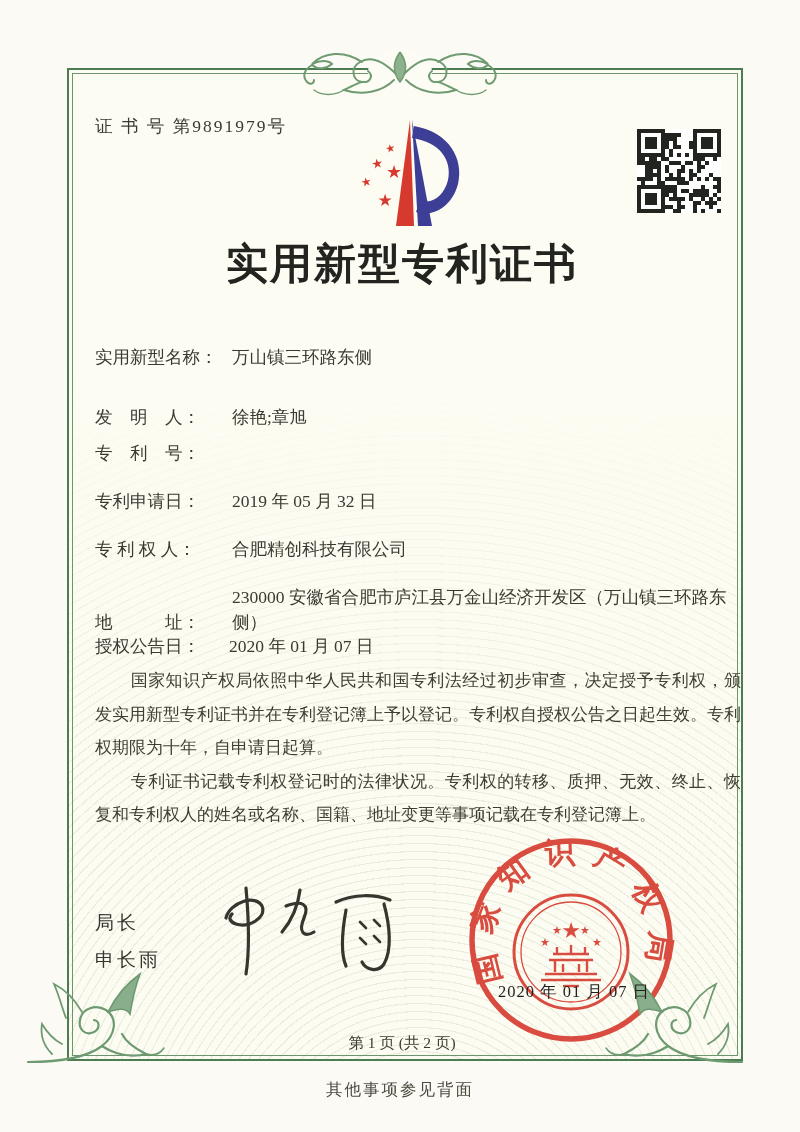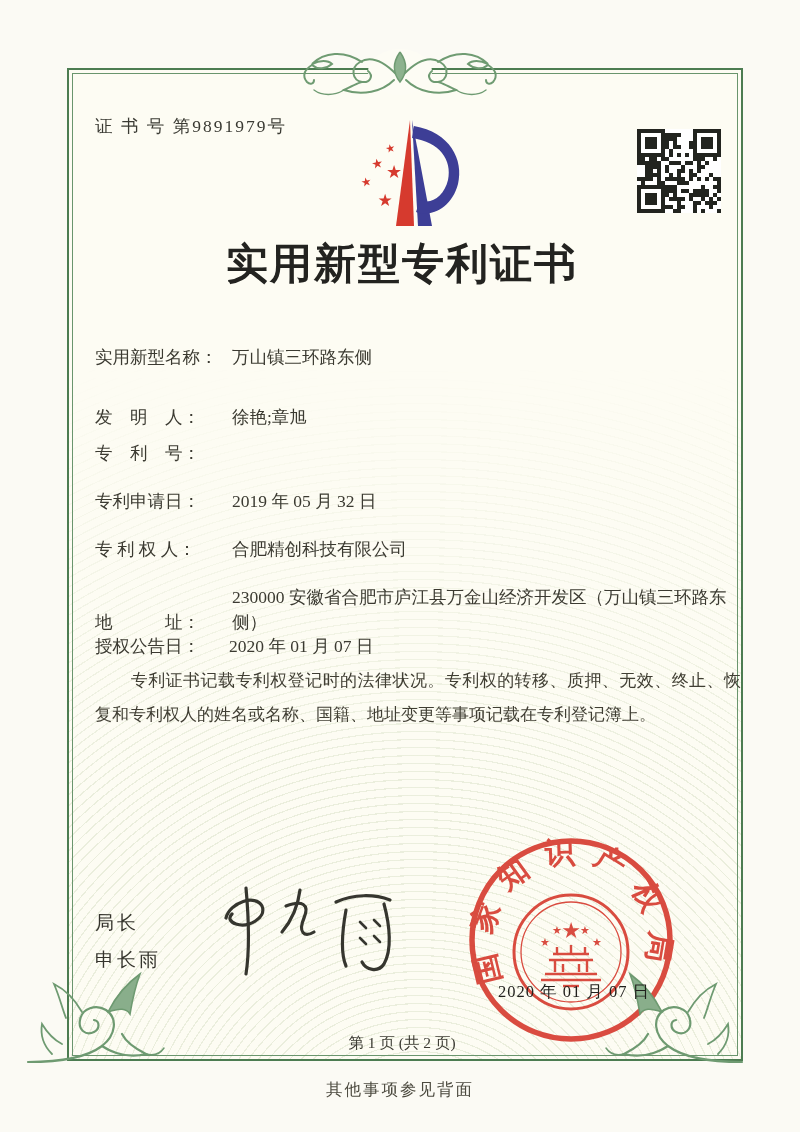--- a/index.html
+++ b/index.html
@@ -340,20 +340,21 @@
       <span class="flabel">地　　　址：</span>
       <span class="fvalue">230000 安徽省合肥市庐江县万金山经济开发区（万山镇三环路东侧）</span>
     </div>
     <div class="frow" style="top:289px;width:650px;gap:29px;">
       <span style="white-space:pre;">授权公告日：</span>
       <span>2020 年 01 月 07 日</span>
     </div>
   </div>
 
   <div class="abs paras">
+    <p>国家知识产权局依照中华人民共和国专利法经过初步审查，决定授予专利权，颁发实用新型专利证书并在专利登记簿上予以登记。专利权自授权公告之日起生效。专利权期限为十年，自申请日起算。</p>
     <p>专利证书记载专利权登记时的法律状况。专利权的转移、质押、无效、终止、恢复和专利权人的姓名或名称、国籍、地址变更等事项记载在专利登记簿上。</p>
   </div>
 
   <div class="abs signer" style="top:910px;">局长</div>
   <div class="abs signer" style="top:947px;">申长雨</div>
 
   <svg class="abs sig-svg" width="200" height="105" viewBox="0 0 200 105">
     <g stroke="#26261f" stroke-width="3.2" fill="none" stroke-linecap="round" opacity="0.92">
       <path d="M14,42 C18,26 44,18 50,30 C55,42 36,52 24,48 C18,46 16,42 20,38"></path>
       <path d="M34,12 C36,34 38,72 34,98"></path>

